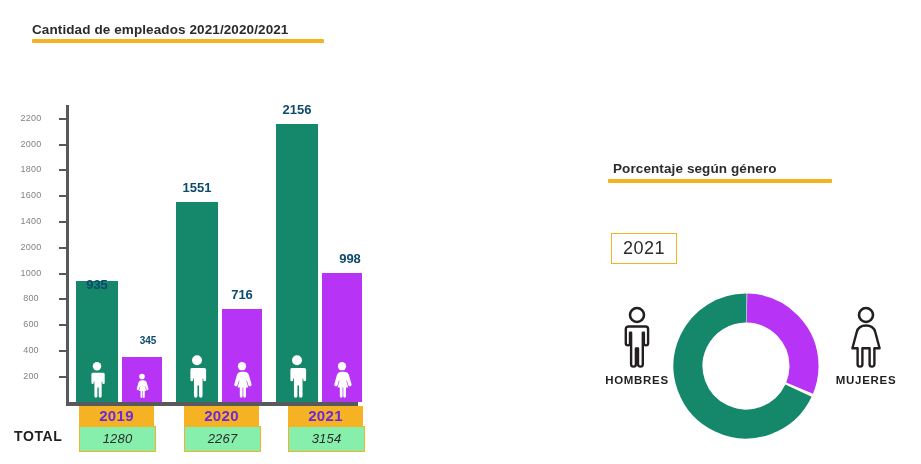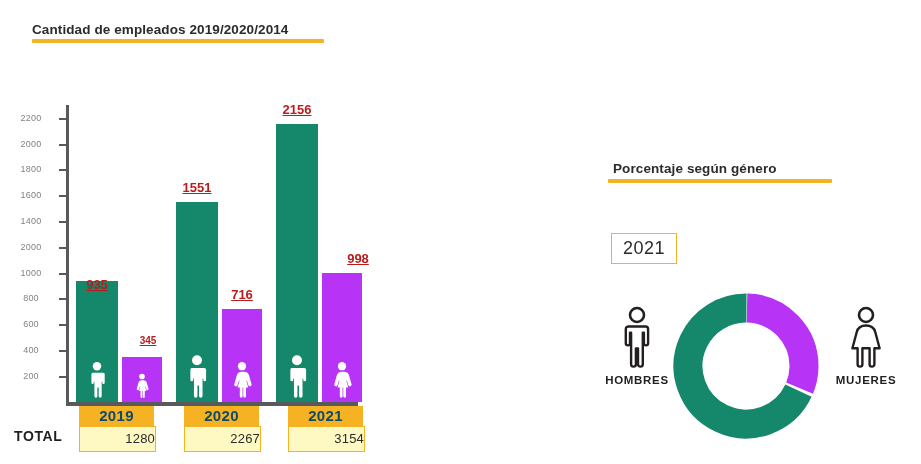--- a/index.html
+++ b/index.html
@@ -74,58 +74,58 @@
     position: absolute;
     bottom: 0;
   }
   .bar.green  { background: #15876a; }
   .bar.purple { background: #b733f5; }
 
   .bar-val {
     position: absolute;
     font-size: 13px;
     font-weight: 700;
-    color: #b91c1c;
+    color: #0c4a6e;
     text-align: center;
     white-space: nowrap;
     transform: translateX(-50%);
-    text-decoration: underline;
   }
   .bar-val.small { font-size: 10px; }
 
   
   .picto {
     position: absolute;
     bottom: 4px;
     transform: translateX(-50%);
   }
 
   
   .year-badge {
     position: absolute;
     background: #f5b324;
-    color: #0c4a6e;
+    color: #6d28d9;
     font-size: 15px;
     font-weight: 700;
     text-align: center;
     line-height: 20px;
     height: 20px;
     letter-spacing: .3px;
   }
   .total-badge {
     position: absolute;
-    background: #fef9c3;
+    background: #86efac;
     border: 1.6px solid #f5b324;
     color: #2b2b2b;
     font-size: 13px;
     font-weight: 400;
-    text-align: right;
+    text-align: center;
     line-height: 24px;
     height: 24px;
     letter-spacing: .2px;
+    font-style: italic;
   }
   #total-label {
     position: absolute;
     left: 14px; top: 428px;
     font-size: 14px;
     font-weight: 700;
     letter-spacing: .6px;
     color: #231f20;
   }
 
@@ -169,21 +169,21 @@
   }
   #legend-hombres { left: 583px; top: 306px; }
   #legend-mujeres { left: 812px; top: 306px; }
   .legend-icon { height: 62px; display: block; margin: 0 auto; }
 </style>
 </head>
 <body>
 
 <div>
 
-  <div class="sec-title" id="title-empleados">Cantidad de empleados 2019/2020/2014</div>
+  <div class="sec-title" id="title-empleados">Cantidad de empleados 2021/2020/2021</div>
   <div class="sec-rule" id="rule-empleados"></div>
 
   <div id="bar-chart">
 
     <div class="axis-line" id="axis-y"></div>
     <div class="axis-line" id="axis-x"></div>
 
     <div class="y-lab-wrap">
       <div class="y-lab" style="top:281px">200</div>
       <div class="y-lab" style="top:255px">400</div>
@@ -253,21 +253,21 @@
         </svg>
       </div>
       <div class="bar-val" style="left:297px; top:7px;">2156</div>
 
       <div class="bar purple" style="left:322px; width:40px; height:129px;">
         <svg class="picto" viewBox="0 0 24 40" width="22" height="37" style="left:50%;">
           <circle cx="12" cy="5.5" r="4.5" fill="#ffffff"></circle>
           <path d="M12 11.6c-3.4 0-5.1 1.5-5.8 4.3L3.6 25.3c-.3 1.3.6 2.2 1.8 2.2.9 0 1.5-.5 1.8-1.4l1.5-5h.6l-2.1 7.6h2.4v9.6a1.5 1.5 0 0 0 3 0v-9.6h.8v9.6a1.5 1.5 0 0 0 3 0v-9.6h2.4l-2.1-7.6h.6l1.5 5c.3.9.9 1.4 1.8 1.4 1.2 0 2.1-.9 1.8-2.2l-2.6-9.4c-.7-2.8-2.4-4.3-5.8-4.3z" fill="#ffffff"></path>
         </svg>
       </div>
-      <div class="bar-val" style="left:358px; top:156px;">998</div>
+      <div class="bar-val" style="left:350px; top:156px;">998</div>
 
     </div>
   </div>
 
   <div id="total-label">TOTAL</div>
 
   <div class="year-badge" style="left:79px; top:406px; width:75px;">2019</div>
   <div class="total-badge" style="left:79px; top:426px; width:75px;">1280</div>
 
   <div class="year-badge" style="left:184px; top:406px; width:75px;">2020</div>

